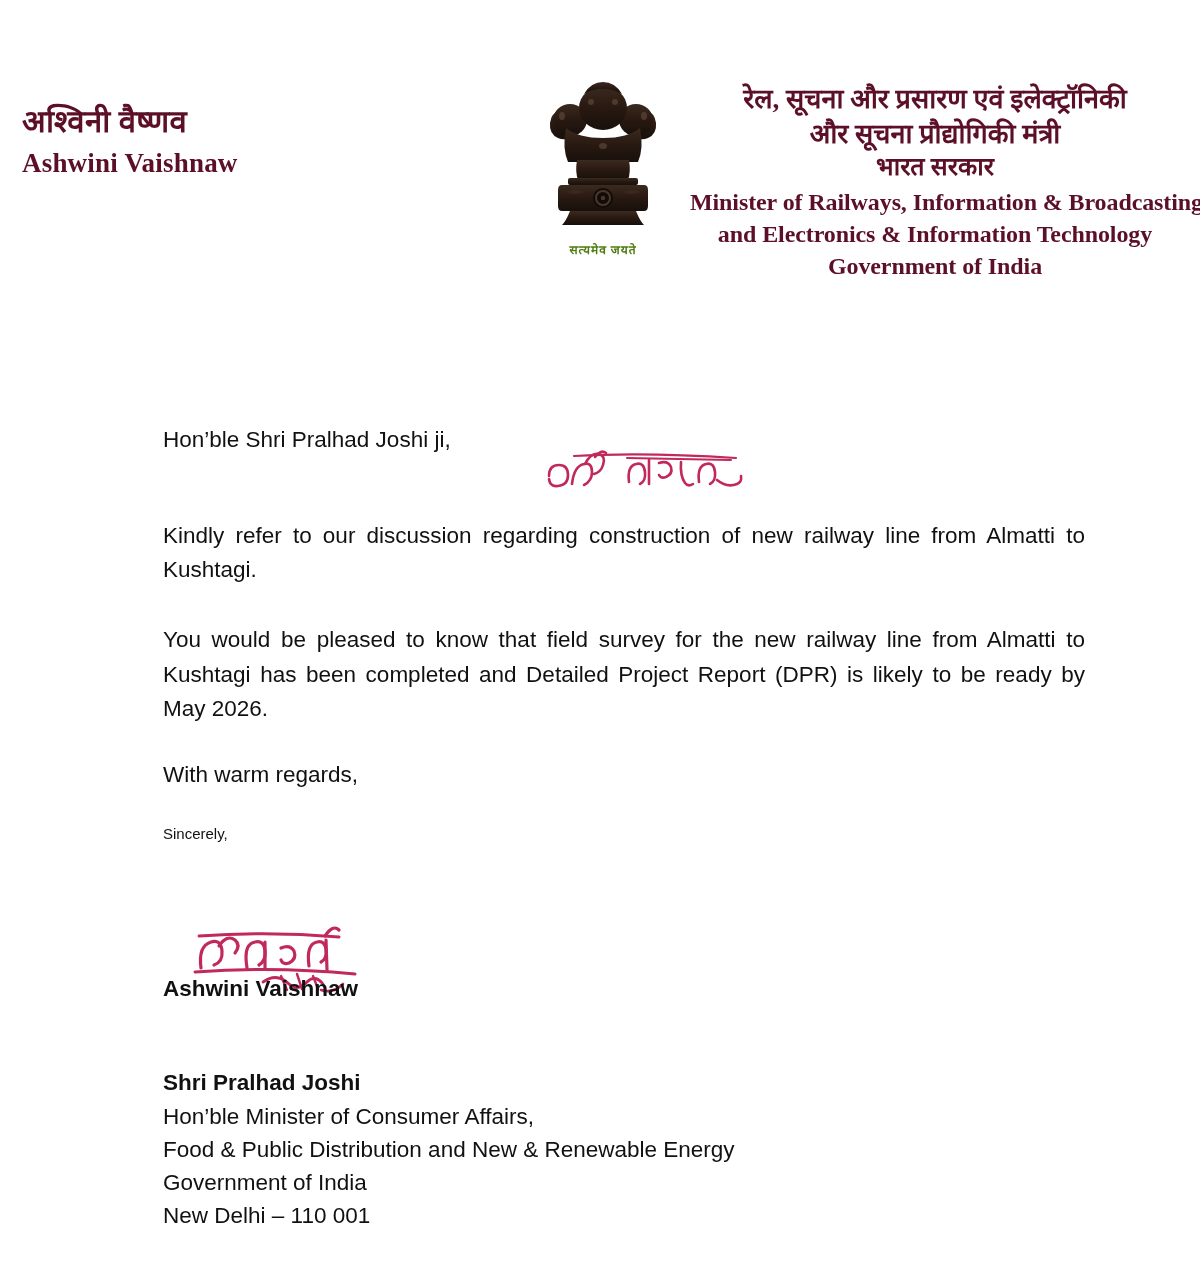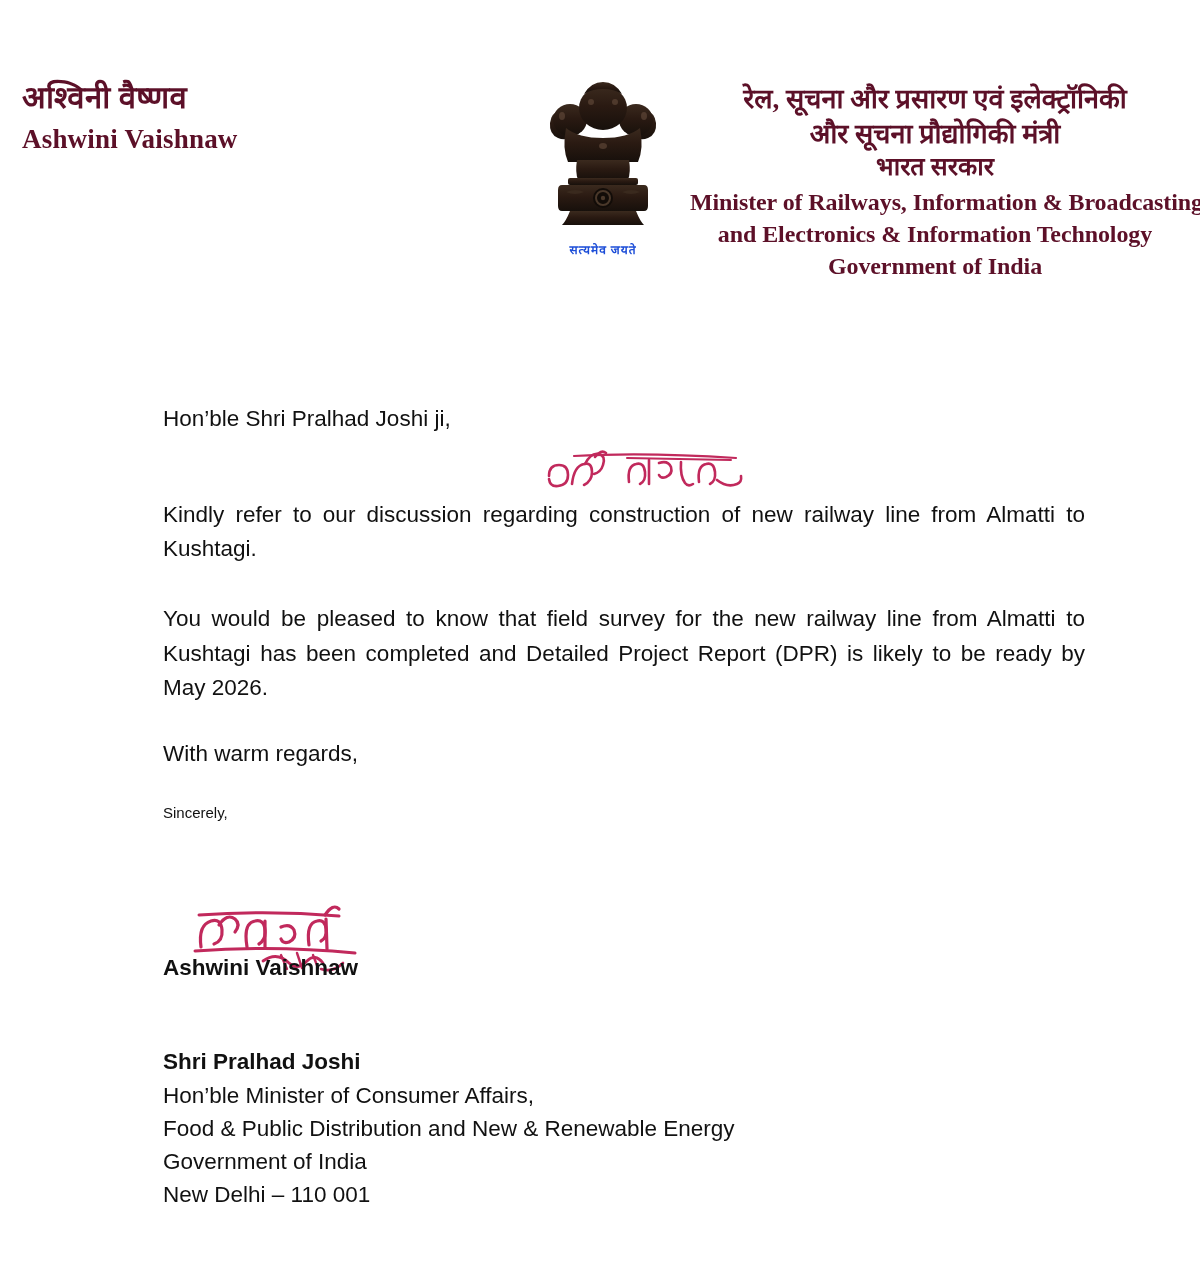--- a/index.html
+++ b/index.html
@@ -37,20 +37,21 @@
     top: 78px;
     color: #5c1028;
     font-family: "Liberation Serif", serif;
     line-height: 1.26;
   }
   .lh-name-hi {
     font-size: 31px;
     font-weight: 700;
     letter-spacing: 0.4px;
     white-space: nowrap;
+    margin-top: 24px;
   }
   .lh-name-en {
     font-size: 27px;
     font-weight: 700;
     letter-spacing: 0.2px;
     white-space: nowrap;
     margin-top: 5px;
   }
 
   
@@ -63,21 +64,21 @@
     text-align: center;
   }
   .emblem-svg {
     display: block;
     margin: 0 auto;
   }
   .emblem-motto {
     font-family: "Liberation Serif", serif;
     font-size: 12px;
     font-weight: 700;
-    color: #1d4ed8;
+    color: #4d7c0f;
     letter-spacing: 1px;
     margin-top: 1px;
     filter: blur(0.5px);
   }
 
   .lh-titles {
     position: absolute;
     left: 690px;
     top: 82px;
     width: 490px;
@@ -101,21 +102,21 @@
     line-height: 1.33;
     letter-spacing: -0.1px;
     white-space: nowrap;
   }
   .lh-hi-block { margin-bottom: 4px; }
 
   
   .letter-body {
     position: absolute;
     left: 163px;
-    top: 405px;
+    top: 426px;
     width: 922px;
     color: #111111;
     font-size: 22.5px;
     line-height: 1.0;
   }
 
   .salutation {
     font-size: 22.5px;
     line-height: 1.2;
   }

